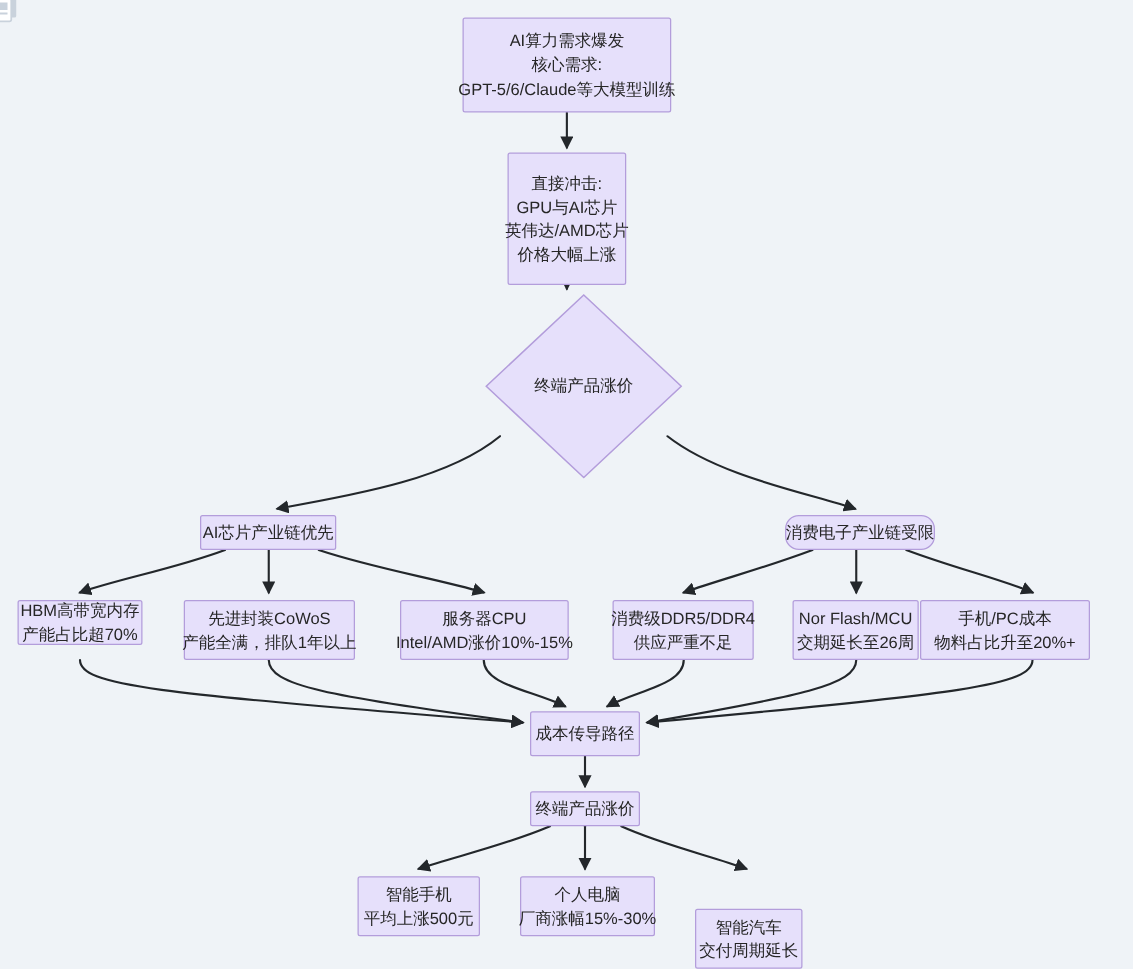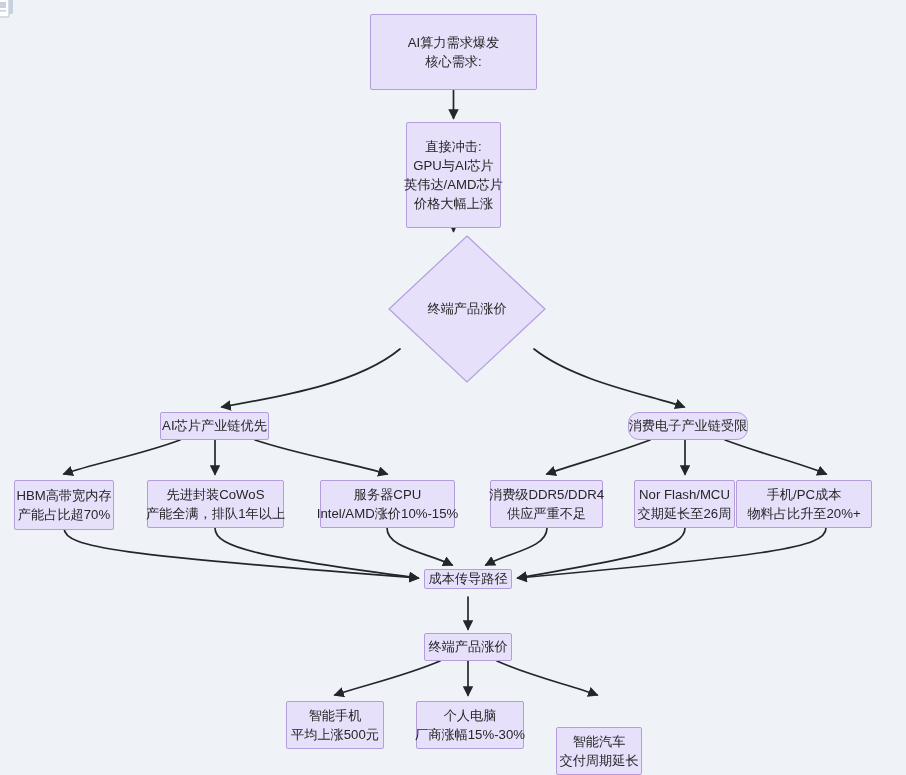--- a/index.html
+++ b/index.html
@@ -130,40 +130,41 @@
         <path d="M440,661 C405,676 365,685 335,695"></path>
         <path d="M468,661 L468,695"></path>
         <path d="M497,661 C530,676 570,685 597,695"></path>
       </g>
   </svg>
 
   <div id="nodes">
       <div class="node" style="left: 370px; top: 14px; width: 167px; height: 76px;">
         <span class="line">AI算力需求爆发</span>
         <span class="line">核心需求:</span>
+        <span class="line">GPT-5/6/Claude等大模型训练</span>
       </div>
       <div class="node" style="left: 406px; top: 122px; width: 95px; height: 106px;">
         <span class="line">直接冲击:</span>
         <span class="line">GPU与AI芯片</span>
         <span class="line">英伟达/AMD芯片</span>
         <span class="line">价格大幅上涨</span>
       </div>
       <div class="node diamond" style="left: 388px; top: 235px; width: 158px; height: 148px;">
         <svg class="diamond-shape" viewBox="0 0 158 148">
           <polygon points="79,1 157,74 79,147 1,74" fill="#e6e0fb" stroke="#b39ddb" stroke-width="1.2"></polygon>
         </svg>
         <div class="diamond-label">终端产品涨价</div>
       </div>
       <div class="node" style="left: 160px; top: 412px; width: 109px; height: 28px;">
         <span class="line">AI芯片产业链优先</span>
       </div>
       <div class="node" style="left: 628px; top: 412px; width: 120px; height: 28px; border-radius: 11px;">
         <span class="line">消费电子产业链受限</span>
       </div>
-      <div class="node" style="left: 14px; top: 480px; width: 100px; height: 50px;">
+      <div class="node" style="left: 14px; top: 480px; width: 100px; height: 36px;">
         <span class="line">HBM高带宽内存</span>
         <span class="line">产能占比超70%</span>
       </div>
       <div class="node" style="left: 147px; top: 480px; width: 137px; height: 48px;">
         <span class="line">先进封装CoWoS</span>
         <span class="line">产能全满，排队1年以上</span>
       </div>
       <div class="node" style="left: 320px; top: 480px; width: 135px; height: 48px;">
         <span class="line">服务器CPU</span>
         <span class="line">Intel/AMD涨价10%-15%</span>
@@ -173,21 +174,21 @@
         <span class="line">供应严重不足</span>
       </div>
       <div class="node" style="left: 634px; top: 480px; width: 101px; height: 48px;">
         <span class="line">Nor Flash/MCU</span>
         <span class="line">交期延长至26周</span>
       </div>
       <div class="node" style="left: 736px; top: 480px; width: 136px; height: 48px;">
         <span class="line">手机/PC成本</span>
         <span class="line">物料占比升至20%+</span>
       </div>
-      <div class="node" style="left: 424px; top: 569px; width: 88px; height: 20px;">
+      <div class="node" style="left: 424px; top: 569px; width: 88px; height: 36px;">
         <span class="line">成本传导路径</span>
       </div>
       <div class="node" style="left: 424px; top: 633px; width: 88px; height: 28px;">
         <span class="line">终端产品涨价</span>
       </div>
       <div class="node" style="left: 286px; top: 701px; width: 98px; height: 48px;">
         <span class="line">智能手机</span>
         <span class="line">平均上涨500元</span>
       </div>
       <div class="node" style="left: 416px; top: 701px; width: 108px; height: 48px;">

